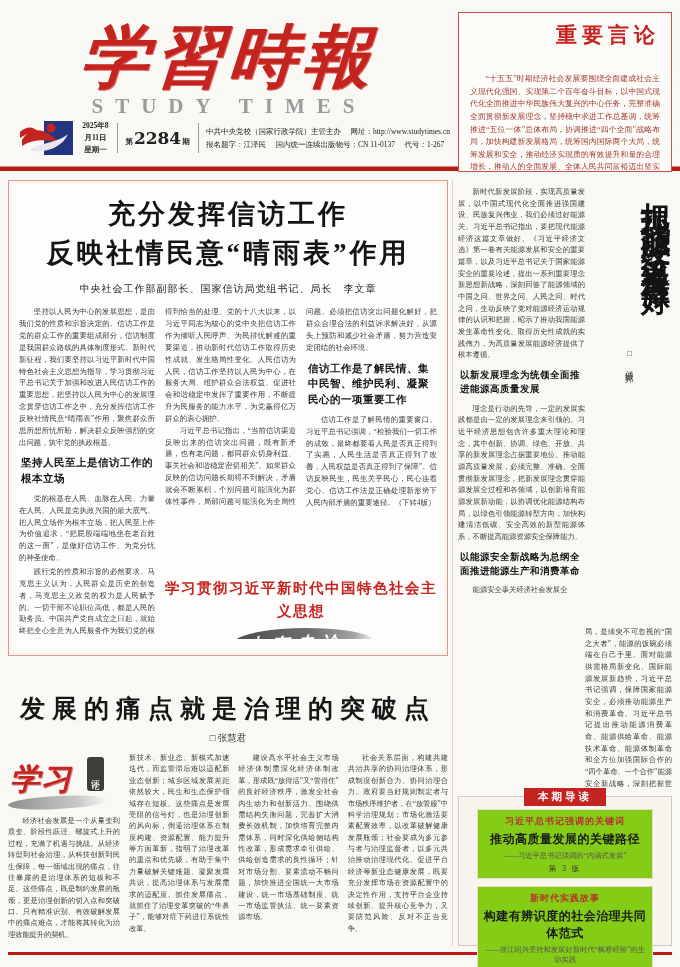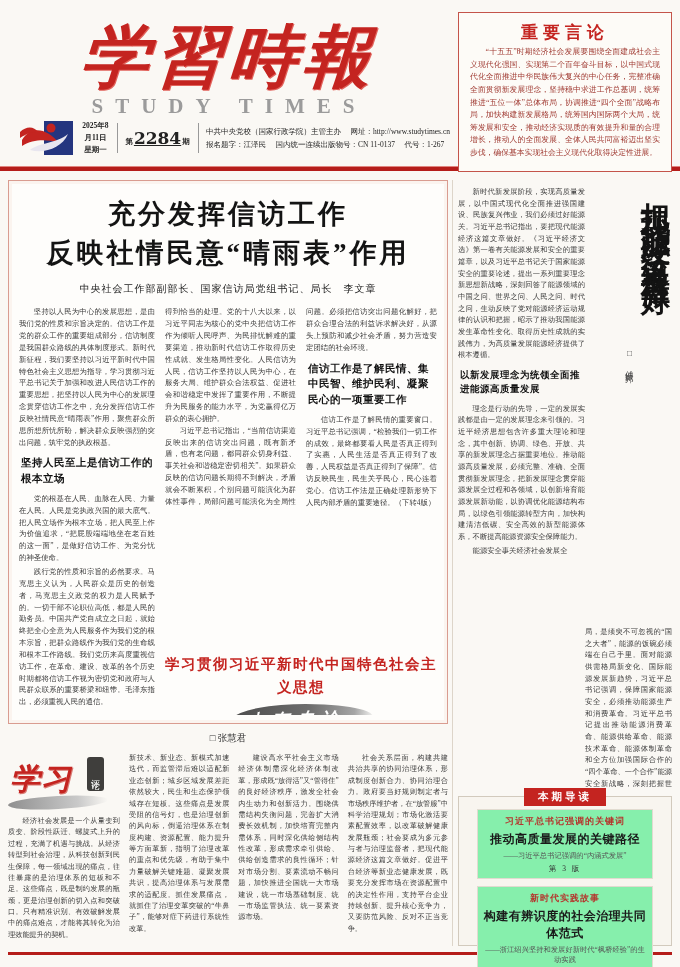--- a/index.html
+++ b/index.html
@@ -31,30 +31,30 @@
     text-align:center;margin-top:4px;
     font-size:21px;color:#9b9b9b;letter-spacing:12px;font-weight:bold;
   }
   .dateline{
     position:absolute;left:0;right:0;bottom:6px;height:44px;
     display:flex;align-items:center;gap:8px;font-size:7.5px;color:#222;
   }
   .dl-sep{width:1px;height:30px;background:#999;}
   .dl-date{width:66px;text-align:center;line-height:1.6;font-weight:bold;}
   .dl-issue{display:flex;align-items:baseline;white-space:nowrap;font-weight:bold;}
-  .dl-issue .big{font-size:17px;font-weight:bold;margin:0 1px;font-family:"DejaVu Serif",serif;text-decoration:underline;}
+  .dl-issue .big{font-size:17px;font-weight:bold;margin:0 1px;font-family:"DejaVu Serif",serif;}
   .dl-pub{line-height:1.8;white-space:nowrap;}
   .red-rule{position:absolute;left:0;top:166px;width:680px;height:5px;
     background:var(--rule-red);border-top:1px solid #e0857f;z-index:0;}
 
   
   .lead-box{
-    position:absolute;left:8px;top:180px;width:440px;height:544px;
+    position:absolute;left:8px;top:180px;width:440px;height:476px;
     background:#fefdfb;border:1.5px solid #d99c90;box-shadow:0 0 0 3px #fbf4ef inset;
-    padding:14px 10px 8px;display:flex;flex-direction:column;z-index:1;
+    padding:14px 10px 16px;display:flex;flex-direction:column;z-index:1;
   }
   .lead-headline{text-align:center;font-size:27px;font-weight:bold;color:#141414;
     letter-spacing:3px;line-height:1.45;}
   .lead-byline{text-align:center;font-size:10px;color:#222;margin:9px 0 10px;letter-spacing:1px;}
   .lead-body{flex:1;display:flex;gap:10px;overflow:hidden;font-size:7.4px;line-height:1.6;text-align:justify;color:#3a3a3a;}
   .lead-col1{width:136px;flex:none;overflow:hidden;}
   .lead-colgroup{flex:1;display:flex;flex-direction:column;overflow:hidden;}
   .lead-2cols{flex:1;columns:2;column-gap:10px;overflow:hidden;}
   p.ind{text-indent:2em;margin-bottom:2px;}
   .subhead{font-weight:bold;font-size:10.5px;color:#111;line-height:1.5;
@@ -87,22 +87,22 @@
   .xxpl-sub{position:absolute;right:8px;top:4px;width:17px;height:34px;background:#3f3e3c;
     border-radius:3px;color:#fff;font-size:9px;writing-mode:vertical-rl;
     display:flex;align-items:center;justify-content:center;letter-spacing:2px;}
 
   
   .v-divider{position:absolute;left:452px;top:180px;width:1px;height:766px;background:#ddd5c9;}
   .remarks-box{
     position:absolute;left:458px;top:12px;width:214px;height:160px;
     border:1.5px solid #c4544a;background:#fdfbf7;padding:8px 11px 4px;overflow:hidden;z-index:1;
   }
-  .remarks-title{text-align:center;color:var(--brand-red);font-weight:bold;font-size:17px;
-    letter-spacing:5px;margin-bottom:2px;font-family:"Liberation Sans","DejaVu Sans",sans-serif;}
+  .remarks-title{text-align:right;color:var(--brand-red);font-weight:bold;font-size:21px;
+    letter-spacing:5px;margin-bottom:24px;font-family:"Liberation Sans","DejaVu Sans",sans-serif;}
   .remarks-body{font-size:7.8px;line-height:1.62;text-align:justify;color:var(--remark-red);text-indent:2em;}
 
   .energy-area{position:absolute;left:458px;top:180px;width:214px;height:608px;display:flex;overflow:hidden;}
   .energy-left{width:127px;flex:none;overflow:hidden;font-size:7.3px;line-height:1.6;text-align:justify;color:#3a3a3a;padding-top:6px;}
   .energy-left .subhead{font-size:9.5px;}
   .energy-right{flex:1;display:flex;flex-direction:column;overflow:hidden;}
   .vtitle-row{height:442px;display:flex;justify-content:flex-end;}
   .vauthor{writing-mode:vertical-rl;font-size:8.5px;color:#444;margin-top:168px;margin-right:3px;letter-spacing:2px;}
   .vtitle{writing-mode:vertical-rl;font-size:29px;font-weight:bold;color:#131313;
     letter-spacing:7px;line-height:1.15;font-family:"DejaVu Serif","Liberation Serif",serif;}
@@ -110,21 +110,21 @@
 
   .guide-box{
     position:absolute;left:458px;top:796px;width:214px;height:150px;
     border:1px solid #d2cabd;background:#f8f5ef;padding:12px 18px 6px;z-index:1;
   }
   .guide-badge{
     position:absolute;left:50%;top:-9px;transform:translateX(-50%);
     background:var(--brand-red);color:#fff;font-size:10.5px;font-weight:bold;
     letter-spacing:3px;padding:2px 14px;white-space:nowrap;
     font-family:"Liberation Sans","DejaVu Sans",sans-serif;}
-  .guide-item{background:#86efac;border:1px solid #e1dbd0;text-align:center;
+  .guide-item{background:#84cc16;border:1px solid #e1dbd0;text-align:center;
     padding:5px 4px 4px;margin-bottom:7px;overflow:hidden;}
   .guide-kicker{color:#b5342c;font-size:9px;font-weight:bold;letter-spacing:1px;}
   .guide-title{font-size:12px;font-weight:bold;color:#1a1a1a;margin-top:3px;letter-spacing:0.5px;}
   .guide-sub{font-size:7.3px;color:#555;margin-top:3px;}
   .guide-page{font-size:7.5px;color:#333;margin-top:3px;letter-spacing:2px;}
 
   .footer-rule{position:absolute;left:8px;top:952px;width:664px;height:3px;background:var(--rule-red);}
 
   .emblem{width:56px;height:36px;flex:none;position:relative;margin-left:10px;}
 </style>
@@ -204,20 +204,21 @@
       </div>
     </div>
   </div>
 
   <div class="v-divider"></div>
   <div class="energy-area">
     <div class="energy-left">
       <p class="ind">新时代新发展阶段，实现高质量发展，以中国式现代化全面推进强国建设、民族复兴伟业，我们必须过好能源关。习近平总书记指出，要把现代能源经济这篇文章做好。《习近平经济文选》第一卷有关能源发展和安全的重要篇章，以及习近平总书记关于国家能源安全的重要论述，提出一系列重要理念新思想新战略，深刻回答了能源领域的中国之问、世界之问、人民之问、时代之问，生动反映了党对能源经济运动规律的认识和把握，昭示了推动我国能源发生革命性变化、取得历史性成就的实践伟力，为高质量发展能源经济提供了根本遵循。</p>
       <div class="subhead">以新发展理念为统领全面推进能源高质量发展</div>
       <p class="ind">理念是行动的先导，一定的发展实践都是由一定的发展理念来引领的。习近平经济思想包含许多重大理论和理念，其中创新、协调、绿色、开放、共享的新发展理念占据重要地位。推动能源高质量发展，必须完整、准确、全面贯彻新发展理念，把新发展理念贯穿能源发展全过程和各领域，以创新培育能源发展新动能，以协调优化能源结构布局，以绿色引领能源转型方向，加快构建清洁低碳、安全高效的新型能源体系，不断提高能源资源安全保障能力。</p>
+      <div class="subhead">以能源安全新战略为总纲全面推进能源生产和消费革命</div>
       <p class="ind">能源安全事关经济社会发展全</p>
     </div>
     <div class="energy-right">
       <div class="vtitle-row">
         <div class="vauthor">□ 傅振邦</div>
         <div class="vtitle">把现代能源经济这篇文章做好</div>
       </div>
       <div class="energy-cont">
         <p>局，是须臾不可忽视的“国之大者”，能源的饭碗必须端在自己手里。面对能源供需格局新变化、国际能源发展新趋势，习近平总书记强调，保障国家能源安全，必须推动能源生产和消费革命。习近平总书记提出推动能源消费革命、能源供给革命、能源技术革命、能源体制革命和全方位加强国际合作的“四个革命、一个合作”能源安全新战略，深刻把握世界能源发展大势，抓住了我国能源经济建设中的主要矛盾，对统筹能源发展和能源安全、为保障国家能源安全、推动能源高质量发展指明了战略方向。</p>
 
@@ -233,21 +234,21 @@
         <div class="xxpl-logo">
           <div class="xxpl-swoosh"></div>
           <div class="xxpl-main">学习</div>
           <div class="xxpl-sub">评论</div>
         </div>
         <p class="ind">经济社会发展是一个从量变到质变、阶段性跃迁、螺旋式上升的过程，充满了机遇与挑战。从经济转型到社会治理，从科技创新到民生保障，每一领域出现的痛点，往往暴露的是治理体系的短板和不足。这些痛点，既是制约发展的瓶颈，更是治理创新的切入点和突破口。只有精准识别、有效破解发展中的痛点难点，才能将其转化为治理效能提升的契机。</p>
       </div>
       <div class="cmt-cols">
         <p>新技术、新业态、新模式加速迭代，而监管滞后难以适配新业态创新；城乡区域发展差距依然较大，民生和生态保护领域存在短板。这些痛点是发展受阻的信号灯，也是治理创新的风向标，倒逼治理体系在制度构建、资源配置、能力提升等方面革新，指明了治理改革的重点和优先级，有助于集中力量破解关键难题、凝聚发展共识，提高治理体系与发展需求的适配度。抓住发展痛点，就抓住了治理变革突破的“牛鼻子”，能够对症下药进行系统性改革。</p>
         <p class="ind">建设高水平社会主义市场经济体制需深化经济体制改革，形成既“放得活”又“管得住”的良好经济秩序，激发全社会内生动力和创新活力。围绕供需结构失衡问题，完善扩大消费长效机制，加快培育完整内需体系，同时深化供给侧结构性改革，形成需求牵引供给、供给创造需求的良性循环；针对市场分割、要素流动不畅问题，加快推进全国统一大市场建设，统一市场基础制度、统一市场监管执法、统一要素资源市场。</p>
-        <p class="ind">社会关系层面，构建共建共治共享的协同治理体系，形成制度创新合力、协同治理合力。政府要当好规则制定者与市场秩序维护者，在“放管服”中科学治理规划；市场化激活要素配置效率，以改革破解健康发展瓶颈；社会要成为多元参与者与治理监督者，把现代能源经济这篇文章做好。促进平台经济等新业态健康发展，既要充分发挥市场在资源配置中的决定性作用，支持平台企业持续创新、提升核心竞争力，又要防范风险、反对不正当竞争。</p>
+        <p class="ind">社会关系层面，构建共建共治共享的协同治理体系，形成制度创新合力、协同治理合力。政府要当好规则制定者与市场秩序维护者，在“放管服”中科学治理规划；市场化激活要素配置效率，以改革破解健康发展瓶颈；社会要成为多元参与者与治理监督者，以多元共治推动治理现代化。促进平台经济等新业态健康发展，既要充分发挥市场在资源配置中的决定性作用，支持平台企业持续创新、提升核心竞争力，又要防范风险、反对不正当竞争。</p>
       </div>
     </div>
   </div>
 
   <div class="guide-box">
     <div class="guide-badge">本期导读</div>
     <div class="guide-item">
       <div class="guide-kicker">习近平总书记强调的关键词</div>
       <div class="guide-title">推动高质量发展的关键路径</div>
       <div class="guide-sub">——习近平总书记强调的“内涵式发展”</div>

